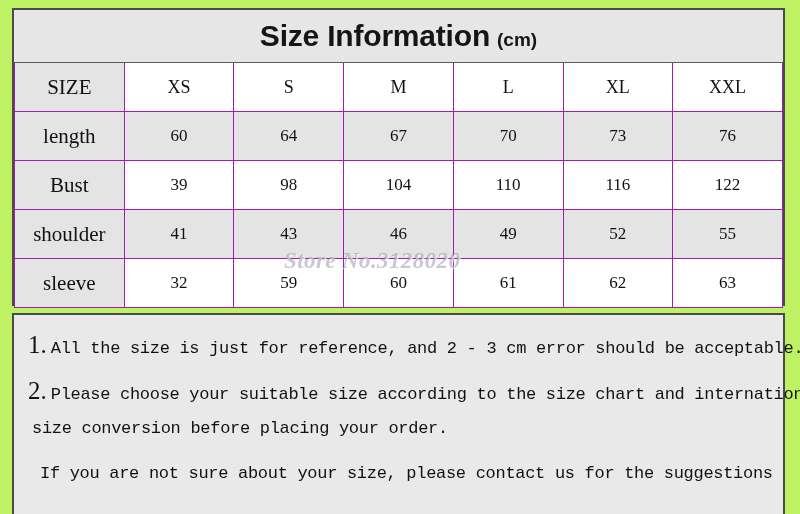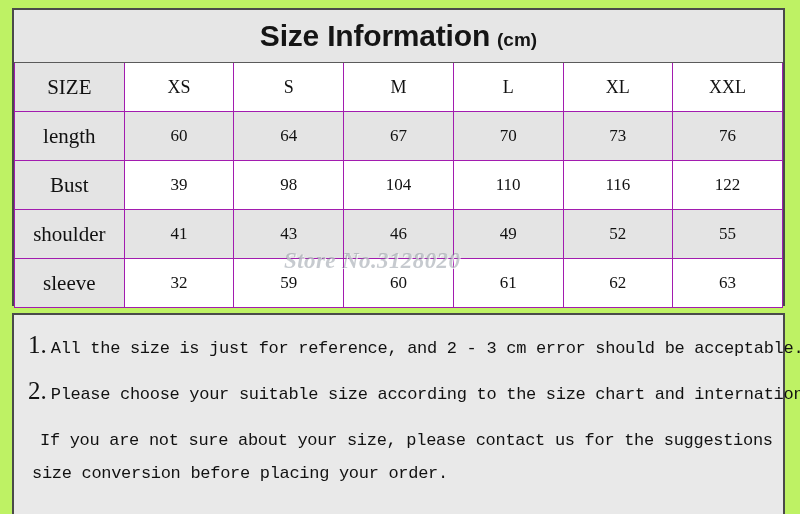--- a/index.html
+++ b/index.html
@@ -223,23 +223,23 @@
     <div class="note-line note-1">
       <span class="note-num">1.</span>
       <span class="note-txt">All the size is just for reference, and 2 - 3 cm error should be acceptable.</span>
     </div>
 
     <div class="note-line note-2">
       <span class="note-num">2.</span>
       <span class="note-txt">Please choose your suitable size according to the size chart and international</span>
     </div>
 
+    <div class="note-line note-2b">
+      <span class="note-txt">size conversion before placing your order.</span>
+    </div>
+
     <div class="note-line note-3">
       <span class="note-txt">If you are not sure about your size, please contact us for the suggestions</span>
     </div>
 
-    <div class="note-line note-2b">
-      <span class="note-txt">size conversion before placing your order.</span>
-    </div>
-
   </div>
 
 </div>
 
 </body></html>

